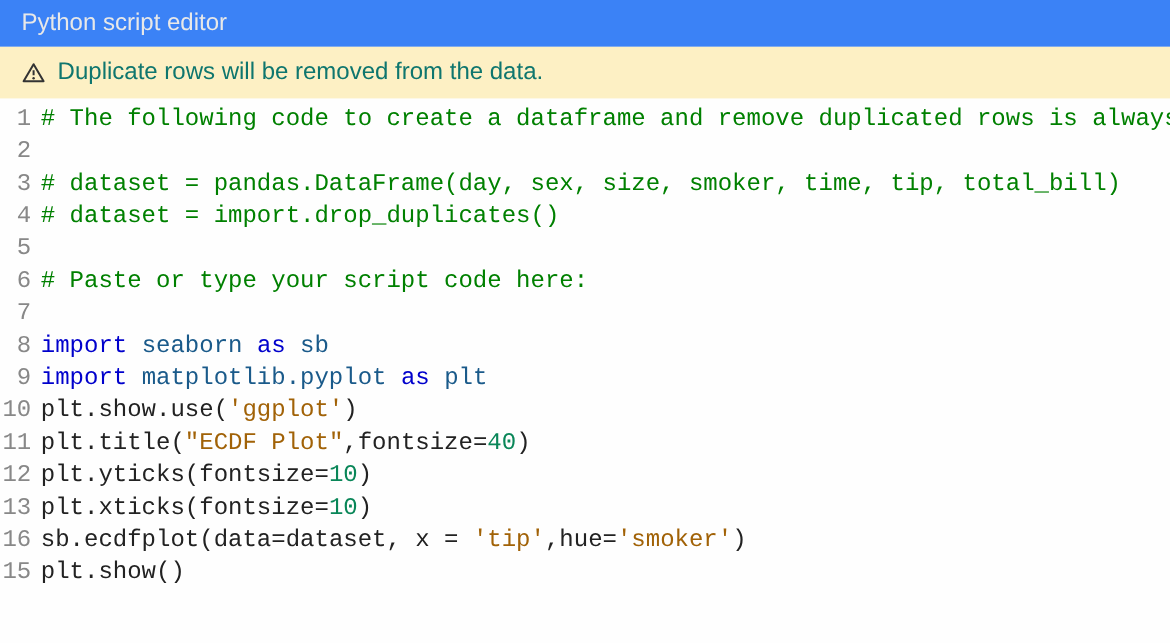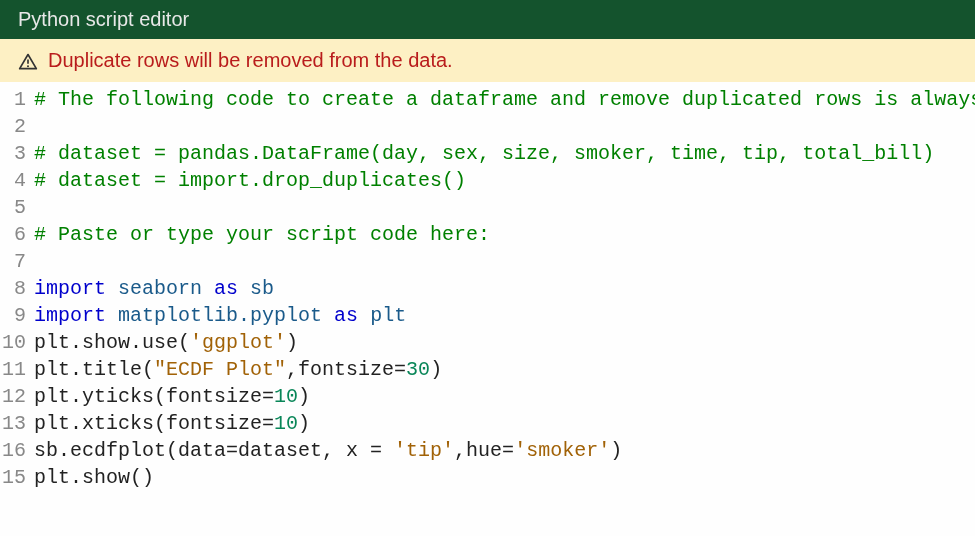--- a/index.html
+++ b/index.html
@@ -8,29 +8,29 @@
       box-sizing: border-box;
     }
     body {
       width: 975px;
       height: 536px;
       background: #fefefe;
       font-family: "Segoe UI", Tahoma, Arial, sans-serif;
       overflow: hidden;
     }
     .header {
-      background: #14532d;
+      background: #3b82f6;
       color: #e8e8e8;
       padding: 8px 18px;
       font-size: 20px;
       font-weight: 400;
     }
     .warning-bar {
       background: #fdf0c4;
-      color: #b91c1c;
+      color: #0f766e;
       padding: 10px 18px;
       font-size: 20px;
       display: flex;
       align-items: center;
       gap: 10px;
     }
     .warning-icon {
       display: inline-block;
     }
     .warning-icon svg {
@@ -123,21 +123,21 @@
   <div class="line">
     <div class="gutter">9</div>
     <div class="code"><span class="tok-keyword">import</span> <span class="tok-module">matplotlib.pyplot</span> <span class="tok-keyword">as</span> <span class="tok-module">plt</span></div>
   </div>
   <div class="line">
     <div class="gutter">10</div>
     <div class="code"><span class="tok-ident">plt.show.use</span><span class="tok-paren">(</span><span class="tok-string">'ggplot'</span><span class="tok-paren">)</span></div>
   </div>
   <div class="line">
     <div class="gutter">11</div>
-    <div class="code"><span class="tok-ident">plt.title</span><span class="tok-paren">(</span><span class="tok-string">"ECDF Plot"</span><span class="tok-punc">,fontsize=</span><span class="tok-num">30</span><span class="tok-paren">)</span></div>
+    <div class="code"><span class="tok-ident">plt.title</span><span class="tok-paren">(</span><span class="tok-string">"ECDF Plot"</span><span class="tok-punc">,fontsize=</span><span class="tok-num">40</span><span class="tok-paren">)</span></div>
   </div>
   <div class="line">
     <div class="gutter">12</div>
     <div class="code"><span class="tok-ident">plt.yticks</span><span class="tok-paren">(</span><span class="tok-punc">fontsize=</span><span class="tok-num">10</span><span class="tok-paren">)</span></div>
   </div>
   <div class="line">
     <div class="gutter">13</div>
     <div class="code"><span class="tok-ident">plt.xticks</span><span class="tok-paren">(</span><span class="tok-punc">fontsize=</span><span class="tok-num">10</span><span class="tok-paren">)</span></div>
   </div>
   <div class="line">

